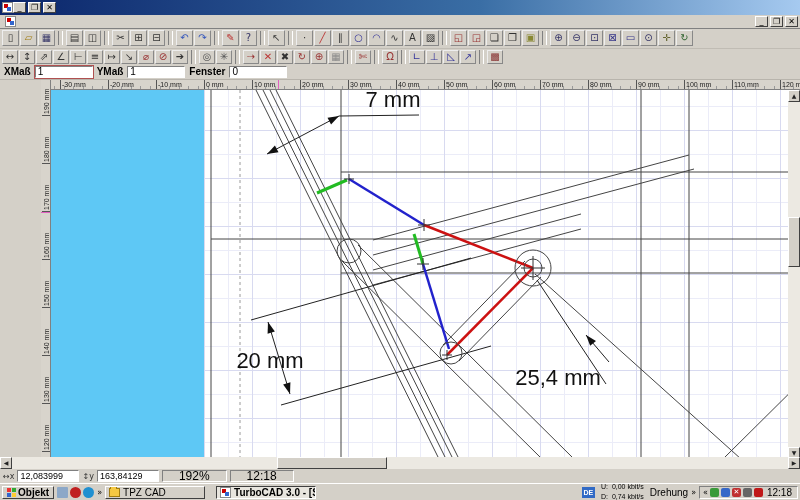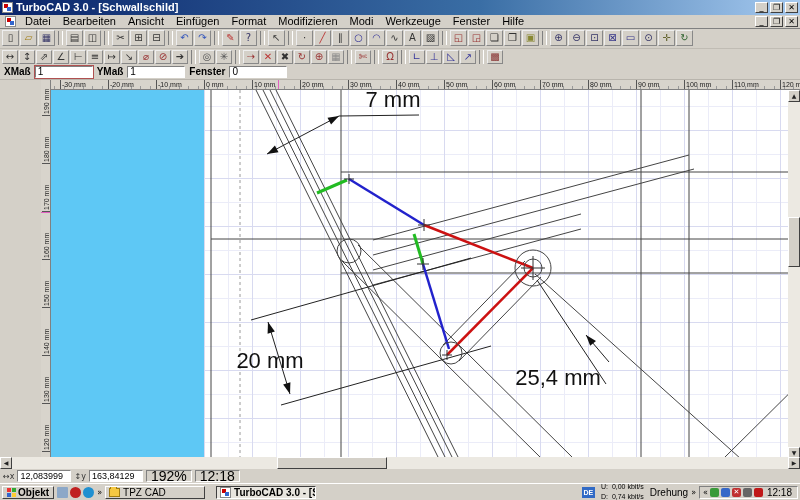--- a/index.html
+++ b/index.html
@@ -65,22 +65,22 @@
   .vthumb { position:absolute; left:0; top:127px; width:12px; height:50px; background:#d4d0c8; border:1px solid; border-color:#fff #404040 #404040 #fff; }
   .hthumb { position:absolute; left:277px; top:0; width:110px; height:12px; background:#d4d0c8; border:1px solid; border-color:#fff #404040 #404040 #fff; }
   .vscroll .sbtn.down { margin-top:auto; }
   .hscrollbar { position:relative; }
   .hscrollbar .sbtn.right { position:absolute; right:0; }
 
   
   .statusbar { height:14px; background:#d4d0c8; display:flex; align-items:center; padding:1px 3px; gap:3px; }
   .stmsg { flex:1; height:12px; line-height:11px; font-size:10px; padding-left:2px; border:1px solid; border-color:#808080 #fff #fff #808080; }
   .coordico { font-size:8px; font-family:"DejaVu Sans",sans-serif; color:#333; }
-  .coordbox { width:54px; height:12px; background:#fff; border:1px solid; border-color:#808080 #fff #fff #808080; font-size:9px; padding:0 2px; font-family:"Liberation Sans",sans-serif; }
-  .stpanel { height:12px; line-height:11px; font-size:14px; padding:0 4px; border:1px solid; border-color:#808080 #fff #fff #808080; }
+  .coordbox { width:62px; height:12px; background:#fff; border:1px solid; border-color:#808080 #fff #fff #808080; font-size:9px; padding:0 2px; font-family:"Liberation Sans",sans-serif; }
+  .stpanel { height:12px; line-height:11px; font-size:12px; padding:0 16px; border:1px solid; border-color:#808080 #fff #fff #808080; }
 
   
   .taskbar { height:17px; background:#d4d0c8; border-top:1px solid #fff; display:flex; align-items:center; padding:1px 2px; gap:3px; }
   .startbtn { height:13px; display:flex; align-items:center; gap:2px; background:#d4d0c8; border:1px solid; border-color:#fff #404040 #404040 #fff; padding:0 4px; font-weight:bold; font-size:10px; }
   .winflag { width:9px; height:9px; display:grid; grid-template-columns:4px 4px; grid-template-rows:4px 4px; gap:1px; }
   .winflag i { display:block; } .winflag i:nth-child(1){background:#e33;} .winflag i:nth-child(2){background:#3a3;} .winflag i:nth-child(3){background:#36c;} .winflag i:nth-child(4){background:#fc3;}
   .ql { display:flex; gap:2px; align-items:center; }
   .qlicon { width:11px; height:11px; border-radius:50%; }
   .qlicon.sq { border-radius:1px; }
   .chev { font-size:8px; font-family:"DejaVu Sans",sans-serif; }
@@ -98,42 +98,29 @@
   .trayico { width:9px; height:9px; border-radius:2px; font-size:7px; line-height:9px; text-align:center; color:#fff; font-family:"DejaVu Sans",sans-serif; }
   .clock { font-size:10px; padding:0 2px; }
 </style>
 </head>
 <body>
 
 <div class="window">
 
   <div class="titlebar">
     <span class="appicon"></span>
-    <span class="apptitle">TurboCAD 3.0 - [Schwallschild]</span>
     <span class="winbtns">
       <button class="wbtn">_</button>
       <button class="wbtn">❐</button>
       <button class="wbtn">✕</button>
     </span>
   </div>
 
   <div class="menubar">
     <span class="appicon childicon"></span>
-    <span id="menu-items" style="display:flex">
-        <span class="menuitem">Datei</span>
-        <span class="menuitem">Bearbeiten</span>
-        <span class="menuitem">Ansicht</span>
-        <span class="menuitem">Einfügen</span>
-        <span class="menuitem">Format</span>
-        <span class="menuitem">Modifizieren</span>
-        <span class="menuitem">Modi</span>
-        <span class="menuitem">Werkzeuge</span>
-        <span class="menuitem">Fenster</span>
-        <span class="menuitem">Hilfe</span>
-      </span>
     <span class="spacer"></span>
     <span class="winbtns" style="margin-right:2px">
       <button class="wbtn">_</button>
       <button class="wbtn">❐</button>
       <button class="wbtn">✕</button>
     </span>
   </div>
 
   <div class="toolbar main">
       <button class="tbtn" title="new">

